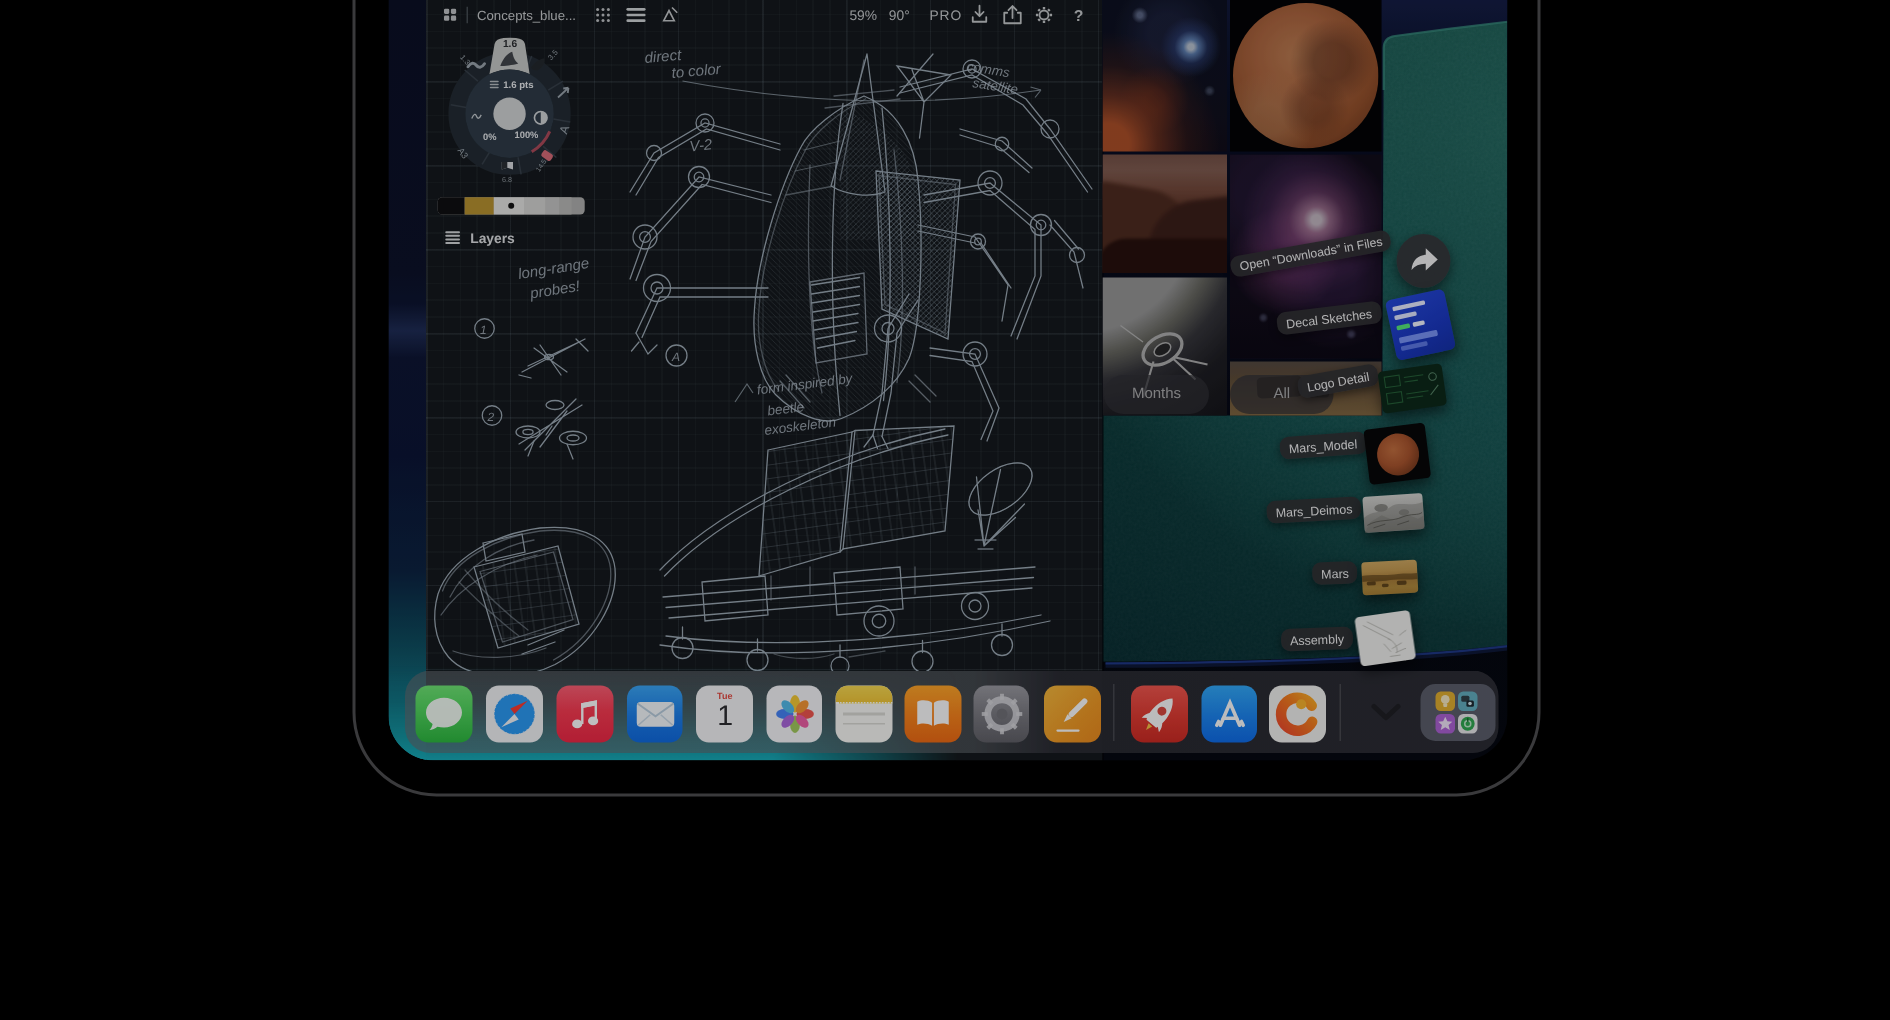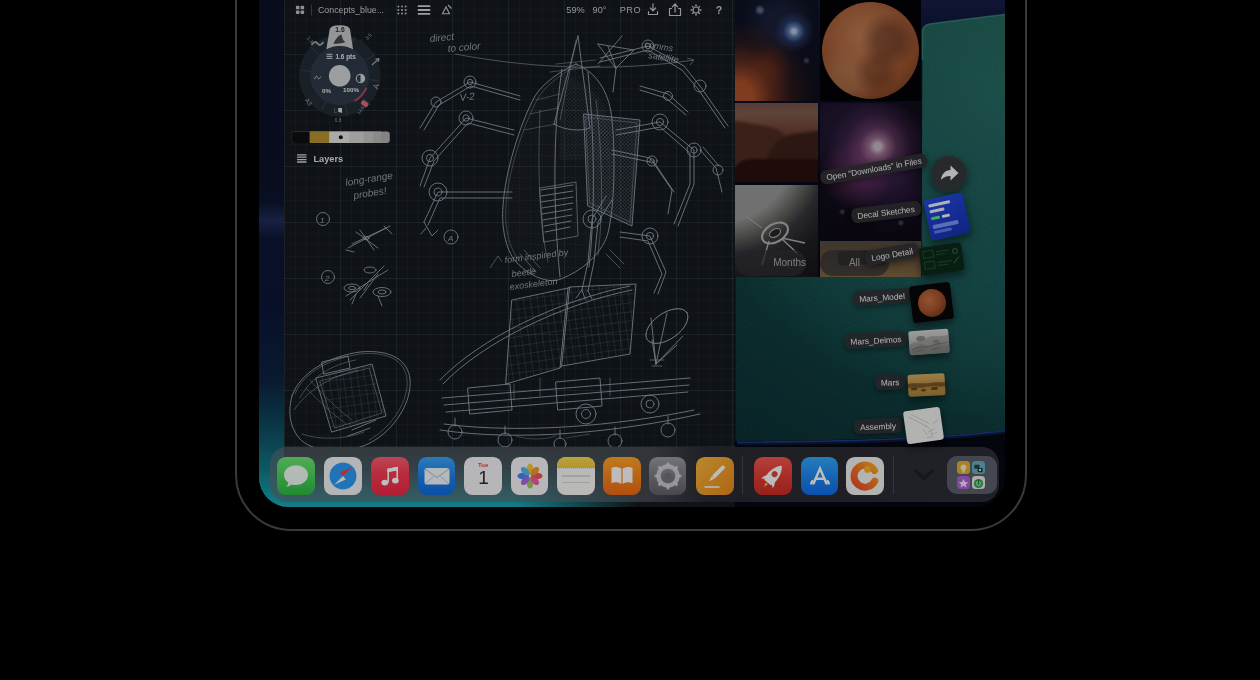--- a/index.html
+++ b/index.html
@@ -406,21 +406,21 @@
           <path d="M47,54 L62,68 M47,53 L70,58 M34,56 L27,80" stroke-width="1.4"></path>
           <path d="M27,43 L12,32" stroke-width="0.9"></path>
         </g>
       </svg>
     </div>
     <div class="tile" style="left:84.5px;top:241px;width:101.5px;height:36px;background:
       linear-gradient(180deg,#64564a 0%,#6e5a40 30%,#836742 65%,#97794a 100%);">
       <div style="position:absolute;left:18px;top:10px;width:30px;height:14px;background:#3a2c1c;border-radius:3px;transform:rotate(-3deg);"></div>
       <div style="position:absolute;left:52px;top:16px;width:14px;height:8px;background:#46351f;border-radius:2px;"></div>
     </div>
-    <div style="position:absolute;left:1px;top:250px;width:70px;height:26px;border-radius:13px;background:rgba(56,56,59,0.72);color:#c9c9c9;font-size:10px;line-height:26px;text-align:right;">Months</div>
+    <div style="position:absolute;left:1px;top:250px;width:70px;height:26px;border-radius:13px;background:rgba(56,56,59,0.72);color:#c9c9c9;font-size:10px;line-height:26px;text-align:center;">Months</div>
     <div style="position:absolute;left:85px;top:250px;width:69px;height:26px;border-radius:13px;background:rgba(56,56,59,0.72);color:#c9c9c9;font-size:10px;line-height:26px;text-align:center;">All</div>
     <div style="position:absolute;left:0;top:0;width:186px;height:277px;background:rgba(6,8,14,0.16);pointer-events:none"></div>
   </div>
   <div id="tealband"></div>
   <div id="dock"></div>
   <div class="icon" style="left:18.25px;background:linear-gradient(180deg,#6ee573 0%,#4fd45c 45%,#2cb83e 100%)">
     <svg width="38" height="38" viewBox="0 0 38 38">
         <path d="M19,8.2 C12.3,8.2 7,12.6 7,18 C7,21.1 8.7,23.8 11.4,25.6 C11.2,27 10.4,28.6 9.3,29.7 C11.2,29.5 13.2,28.6 14.6,27.5 C16,27.9 17.5,28 19,28 C25.7,28 31,23.5 31,18 C31,12.6 25.7,8.2 19,8.2 Z" fill="#fdfdfd" opacity="0.93"></path>
       </svg>
   </div>

